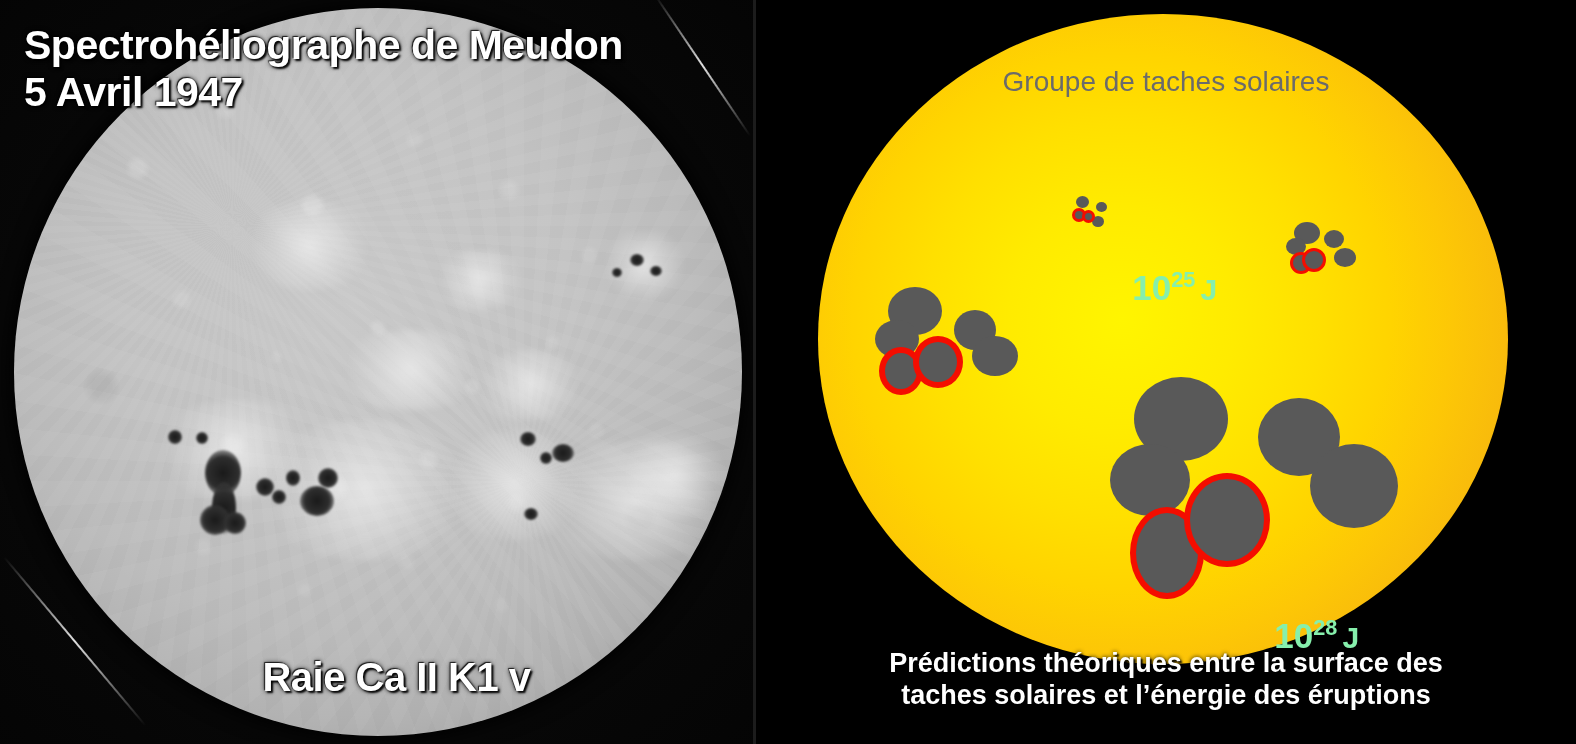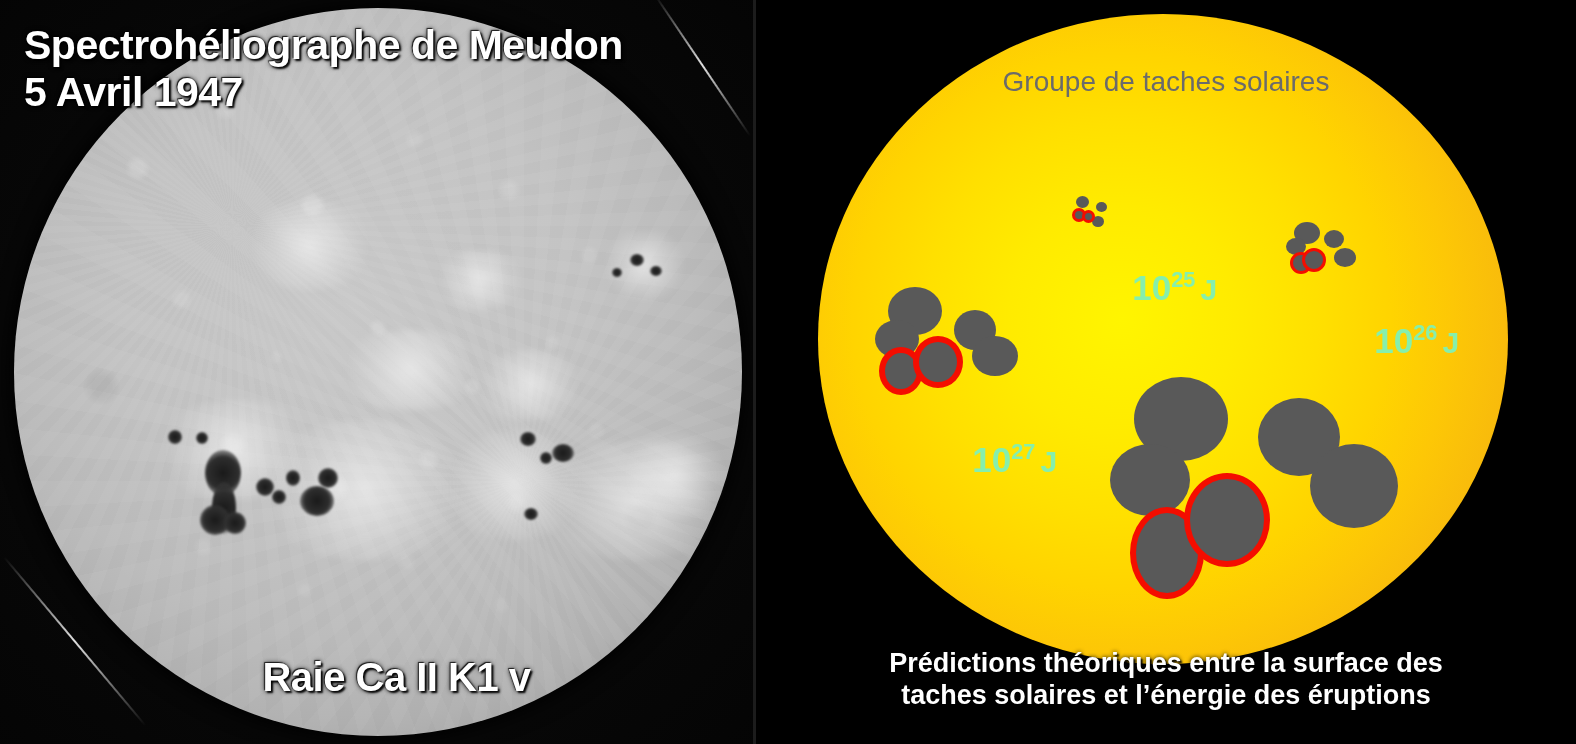--- a/index.html
+++ b/index.html
@@ -289,42 +289,39 @@
     </div>
 
     <div>
       <div class="sunspot" style="left:538px;top:222px;width:26px;height:22px;"></div>
       <div class="sunspot" style="left:530px;top:238px;width:20px;height:17px;"></div>
       <div class="sunspot" style="left:568px;top:230px;width:20px;height:18px;"></div>
       <div class="sunspot" style="left:578px;top:248px;width:22px;height:19px;"></div>
       <div class="sunspot flare-sm" style="left:534px;top:252px;width:22px;height:22px;"></div>
       <div class="sunspot flare-sm" style="left:546px;top:248px;width:24px;height:24px;"></div>
     </div>
-    <div class="energy-label" style="left:560px;top:281px;">
-      <span>10</span><sup>26</sup><span class="unit">J</span>
-    </div>
 
     <div>
       <div class="sunspot" style="left:132px;top:287px;width:54px;height:48px;"></div>
       <div class="sunspot" style="left:119px;top:320px;width:44px;height:38px;"></div>
       <div class="sunspot" style="left:198px;top:310px;width:42px;height:40px;"></div>
       <div class="sunspot" style="left:216px;top:336px;width:46px;height:40px;"></div>
       <div class="sunspot flare" style="left:123px;top:347px;width:44px;height:48px;"></div>
       <div class="sunspot flare" style="left:157px;top:336px;width:50px;height:52px;"></div>
     </div>
-    <div class="energy-label" style="left:158px;top:400px;">
-      <span>10</span><sup>27</sup><span class="unit">J</span>
-    </div>
 
     <div>
       <div class="sunspot" style="left:378px;top:377px;width:94px;height:84px;"></div>
       <div class="sunspot" style="left:354px;top:444px;width:80px;height:72px;"></div>
       <div class="sunspot" style="left:502px;top:398px;width:82px;height:78px;"></div>
       <div class="sunspot" style="left:554px;top:444px;width:88px;height:84px;"></div>
       <div class="sunspot flare" style="left:374px;top:507px;width:74px;height:92px;"></div>
       <div class="sunspot flare" style="left:428px;top:473px;width:86px;height:94px;"></div>
     </div>
+    <div class="energy-label" style="left:460px;top:576px;">
+      <span>10</span><sup>28</sup><span class="unit">J</span>
+    </div>
 
     <div id="diagram-caption">Prédictions théoriques entre la surface des
 taches solaires et l’énergie des éruptions</div>
   </div>
 
 </div>
 
 </body></html>

